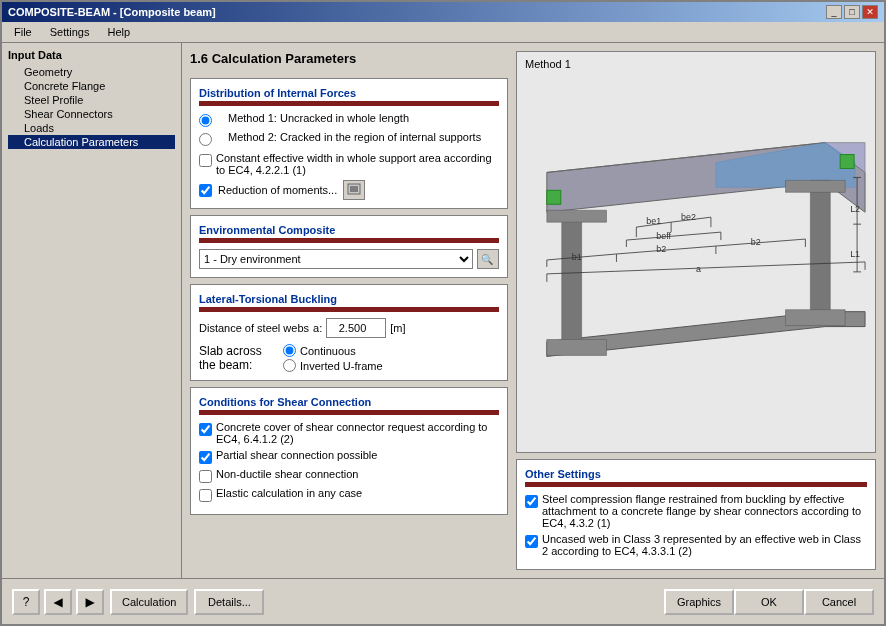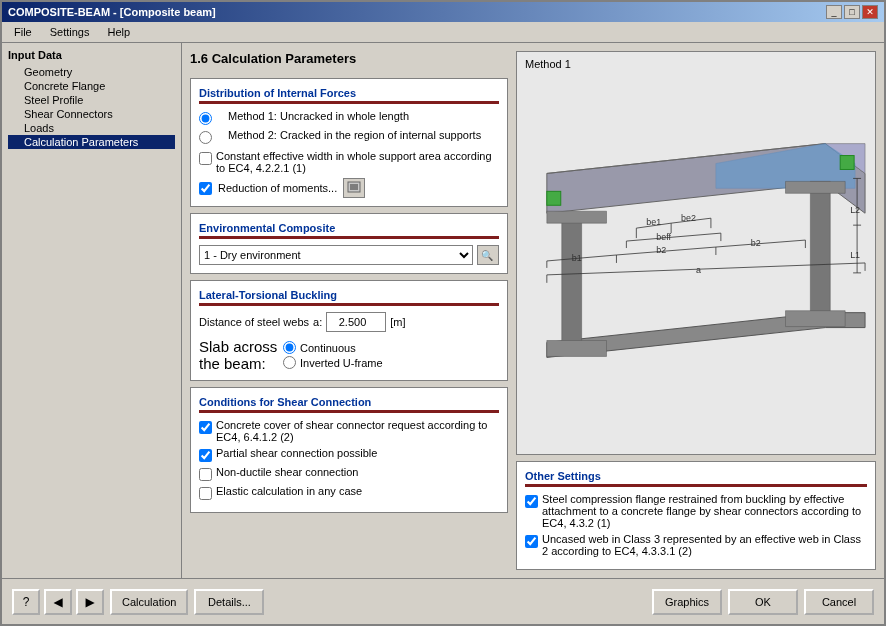--- a/index.html
+++ b/index.html
@@ -26,51 +26,51 @@
     
     
     .main { flex: 1; padding: 8px; display: flex; gap: 8px; overflow: hidden; }
     
     
     .left-panel { flex: 1; display: flex; flex-direction: column; gap: 6px; min-width: 280px; }
     
     .panel-title { font-size: 13px; font-weight: bold; margin-bottom: 6px; color: #000000; }
     
     .section-box { border: 1px solid #808080; background: white; padding: 8px; }
-    .section-title { font-size: 11px; font-weight: bold; color: #003399; margin-bottom: 6px; border-bottom: 3px solid #7f1d1d; padding-bottom: 2px; }
+    .section-title { font-size: 11px; font-weight: bold; color: #003399; margin-bottom: 6px; border-bottom: 5px solid #7f1d1d; padding-bottom: 2px; }
     
     .radio-group { display: flex; flex-direction: column; gap: 4px; margin-bottom: 6px; }
     .radio-item { display: flex; align-items: flex-start; gap: 16px; }
     .radio-item input[type="radio"] { margin-top: 2px; flex-shrink: 0; }
     
     .checkbox-item { display: flex; align-items: flex-start; gap: 4px; margin-bottom: 4px; }
     .checkbox-item input[type="checkbox"] { margin-top: 2px; flex-shrink: 0; }
     
     .env-row { display: flex; gap: 4px; align-items: center; margin-top: 4px; }
     .env-select { flex: 1; height: 20px; font-size: 11px; background: white; border: 1px solid #808080; }
     .env-btn { width: 22px; height: 20px; background: #d4d0c8; border: 1px solid #808080; display: flex; align-items: center; justify-content: center; cursor: pointer; font-size: 10px; }
     .spin-input { width: 60px; height: 20px; border: 1px solid #808080; padding: 1px 4px; font-size: 11px; text-align: right; }
     
     .slab-row { display: flex; align-items: center; gap: 4px; margin-top: 6px; }
-    .slab-label { font-size: 15px; width: 80px; }
+    .slab-label { font-size: 12px; width: 80px; }
     .slab-options { display: flex; flex-direction: column; gap: 2px; }
     .slab-radio { display: flex; align-items: center; gap: 4px; }
     
     
     .right-panel { width: 360px; display: flex; flex-direction: column; gap: 6px; }
     
     .diagram-box { border: 1px solid #808080; background: #e8e8e8; flex: 1; position: relative; overflow: hidden; min-height: 280px; }
     .method-label { position: absolute; top: 6px; left: 8px; font-size: 11px; }
     
     .settings-box { border: 1px solid #808080; background: white; padding: 8px; }
     
     
     .footer { height: 46px; background: #d4d0c8; border-top: 1px solid #808080; display: flex; align-items: center; padding: 6px 10px; gap: 6px; }
     .footer-left { display: flex; gap: 4px; }
-    .footer-right { margin-left: auto; display: flex; gap: 6px; }
+    .footer-right { margin-left: auto; display: flex; }
     .footer-btn { height: 26px; min-width: 70px; padding: 2px 10px; background: #d4d0c8; border: 2px outset #ffffff; font-size: 11px; cursor: pointer; }
     .footer-btn.ok { min-width: 70px; }
     .icon-btn { width: 28px; height: 26px; background: #d4d0c8; border: 2px outset #ffffff; display: flex; align-items: center; justify-content: center; cursor: pointer; font-size: 12px; }
     
     
     .diagram-svg { width: 100%; height: 100%; }
     
     .steel-web-row { display: flex; align-items: baseline; gap: 4px; flex-wrap: wrap; }
     
     .reduction-row { display: flex; align-items: center; gap: 6px; }

